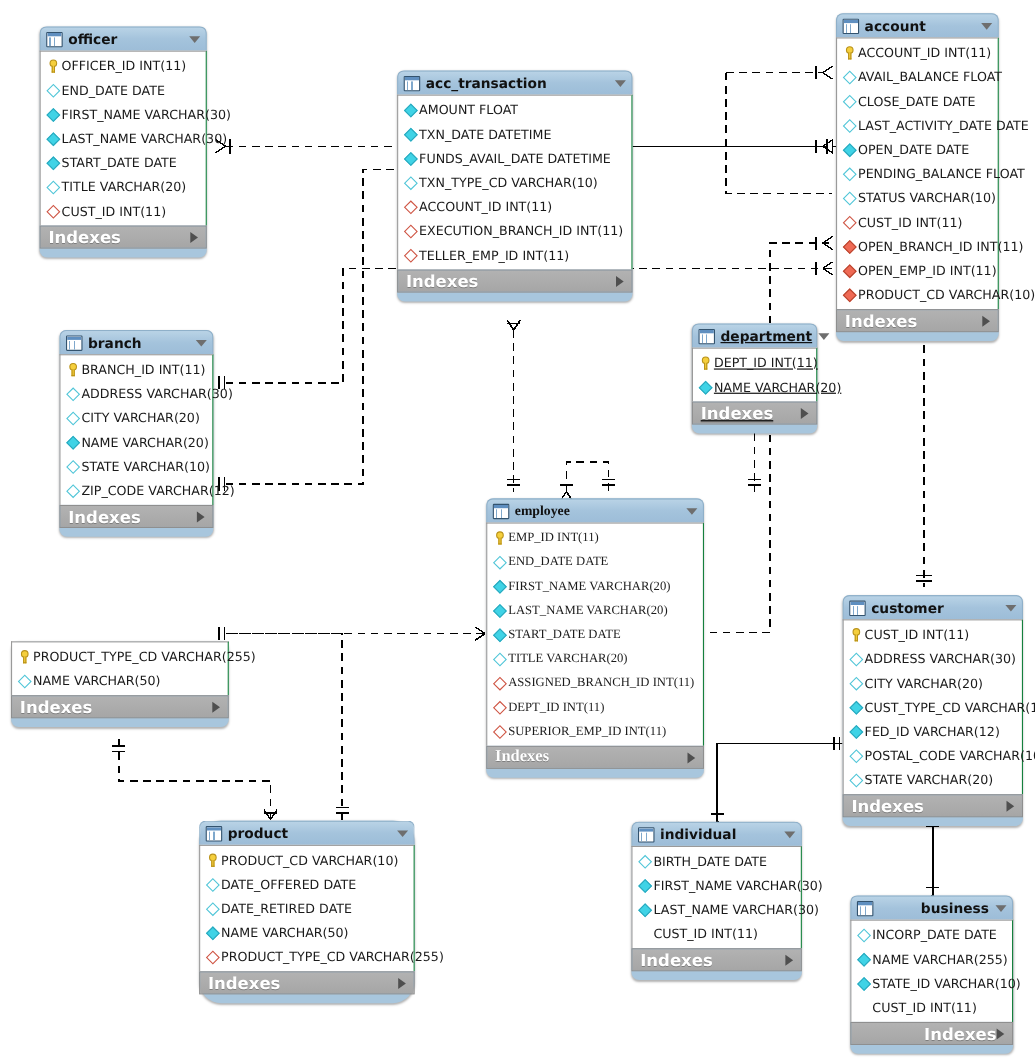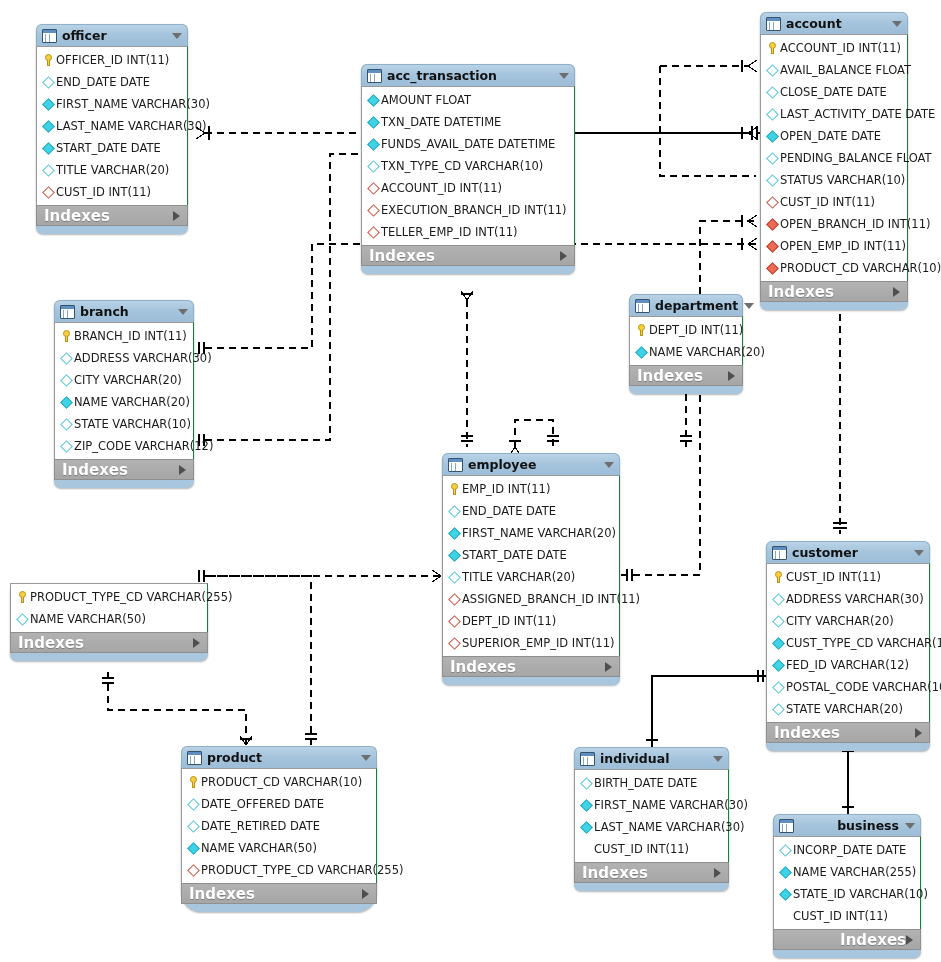--- a/index.html
+++ b/index.html
@@ -433,21 +433,21 @@
               <span class="dia blue-open"></span>
             </span>
             <span class="colname">ZIP_CODE VARCHAR(12)</span>
           </div>
         </div>
         <div class="ent-foot">
           <span class="foot-label">Indexes</span>
           <span class="foot-caret"></span>
         </div>
       </div>
-      <div class="entity" style="left: 629px; top: 294px; width: 114px;">
+      <div class="entity" style="left: 629px; top: 294px; width: 114px; text-decoration: underline;">
         <div class="ent-head">
           <span class="ent-icon"></span>
           <span class="ent-title">department</span>
           <span class="ent-caret"></span>
         </div>
         <div class="ent-cols">
           <div class="col">
             <span class="mark">
               <span class="keyico"></span>
             </span>
@@ -458,21 +458,21 @@
               <span class="dia blue-fill"></span>
             </span>
             <span class="colname">NAME VARCHAR(20)</span>
           </div>
         </div>
         <div class="ent-foot">
           <span class="foot-label">Indexes</span>
           <span class="foot-caret"></span>
         </div>
       </div>
-      <div class="entity" style="left: 442px; top: 453px; width: 178px;">
+      <div class="entity" style="left: 442px; top: 453px; width: 198px; font-family: Liberation Serif, serif;">
         <div class="ent-head">
           <span class="ent-icon"></span>
           <span class="ent-title">employee</span>
           <span class="ent-caret"></span>
         </div>
         <div class="ent-cols">
           <div class="col">
             <span class="mark">
               <span class="keyico"></span>
             </span>
@@ -482,20 +482,26 @@
             <span class="mark">
               <span class="dia blue-open"></span>
             </span>
             <span class="colname">END_DATE DATE</span>
           </div>
           <div class="col">
             <span class="mark">
               <span class="dia blue-fill"></span>
             </span>
             <span class="colname">FIRST_NAME VARCHAR(20)</span>
+          </div>
+          <div class="col">
+            <span class="mark">
+              <span class="dia blue-fill"></span>
+            </span>
+            <span class="colname">LAST_NAME VARCHAR(20)</span>
           </div>
           <div class="col">
             <span class="mark">
               <span class="dia blue-fill"></span>
             </span>
             <span class="colname">START_DATE DATE</span>
           </div>
           <div class="col">
             <span class="mark">
               <span class="dia blue-open"></span>

